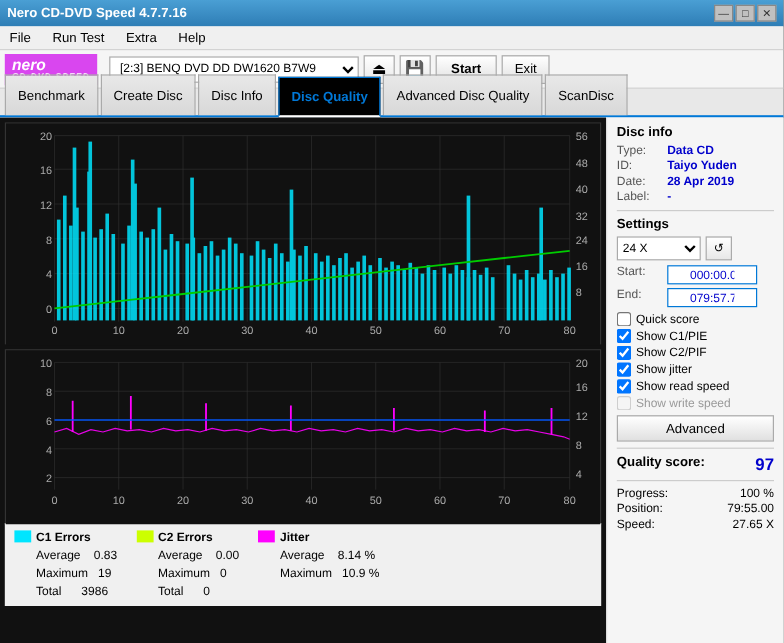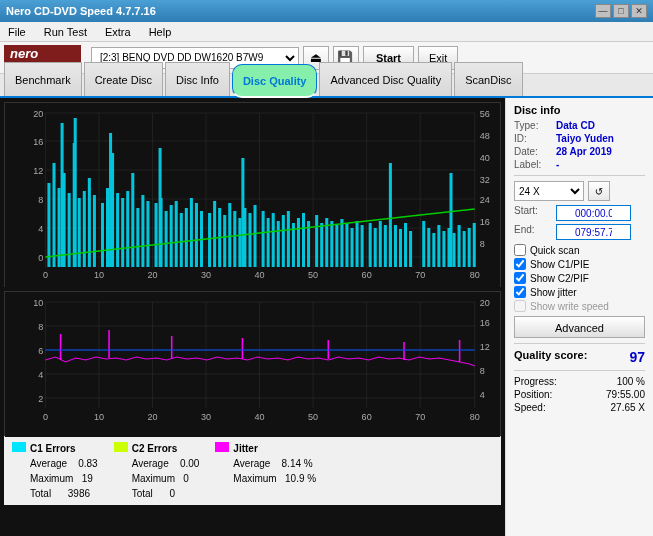--- a/index.html
+++ b/index.html
@@ -67,21 +67,21 @@
     .toolbar {
       background: #f5f5f5;
       border-bottom: 1px solid #ccc;
       height: 32px;
       display: flex;
       align-items: center;
       padding: 2px 4px;
       gap: 4px;
     }
     .nero-logo {
-      background: #7f1d1d;
+      background: #d946ef;
       color: white;
       font-size: 13px;
       font-weight: bold;
       padding: 2px 6px;
       font-style: italic;
       margin-right: 6px;
       height: 26px;
       display: flex;
       flex-direction: column;
       line-height: 1.1;
@@ -139,27 +139,26 @@
       padding: 0 10px;
       border: 1px solid #aaa;
       border-bottom: none;
       background: linear-gradient(to bottom, #e8e8e8, #d8d8d8);
       cursor: pointer;
       font-size: 11px;
       display: flex;
       align-items: center;
     }
     .tab.active {
-      background: #86efac;
+      background: #000000;
       border-color: #0078d7;
       border-bottom: 2px solid white;
       margin-bottom: -2px;
       color: #0078d7;
       font-weight: bold;
-      border-radius: 10px;
     }
 
     
     .main-content {
       display: flex;
       height: calc(536px - 22px - 20px - 32px - 24px);
       background: white;
     }
 
     
@@ -587,53 +586,58 @@
       <span class="info-label">Date:</span>
       <span class="info-value">28 Apr 2019</span>
     </div>
     <div class="info-row">
       <span class="info-label">Label:</span>
       <span class="info-value">-</span>
     </div>
 
     <div class="divider"></div>
 
+    <div class="panel-section-title">Settings</div>
     <div class="settings-row">
       <select class="speed-select">
         <option>24 X</option>
       </select>
       <button class="toolbar-btn" style="width:22px;height:20px;font-size:10px;">↺</button>
     </div>
     <div class="info-row">
       <span class="info-label">Start:</span>
       <input type="text" class="time-input" value="000:00.00" style="">
     </div>
     <div class="info-row" style="margin-top:3px;">
       <span class="info-label">End:</span>
       <input type="text" class="time-input" value="079:57.70" style="">
     </div>
 
     <div style="margin-top:4px;">
       <div class="checkbox-row">
         <input type="checkbox" style="">
-        <span>Quick scan</span>
+        <span>Quick score</span>
       </div>
       <div class="checkbox-row">
         <input type="checkbox" checked="" style="">
         <span>Show C1/PIE</span>
       </div>
       <div class="checkbox-row">
         <input type="checkbox" checked="" style="">
         <span>Show C2/PIF</span>
       </div>
       <div class="checkbox-row">
         <input type="checkbox" checked="" style="">
         <span>Show jitter</span>
       </div>
       <div class="checkbox-row">
+        <input type="checkbox" checked="" style="">
+        <span>Show read speed</span>
+      </div>
+      <div class="checkbox-row">
         <input type="checkbox" disabled="" style="">
         <span style="color:#999;">Show write speed</span>
       </div>
     </div>
 
     <button class="advanced-btn">Advanced</button>
 
     <div class="divider"></div>
 
     <div class="quality-row">

